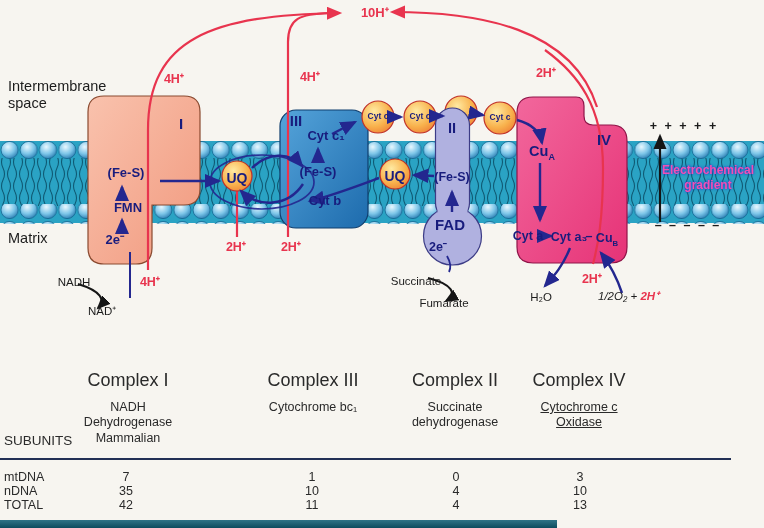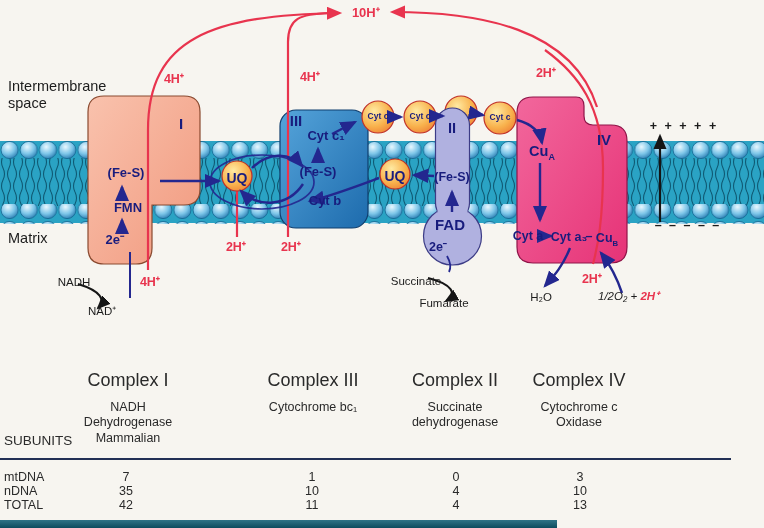--- a/index.html
+++ b/index.html
@@ -139,21 +139,21 @@
       <path d="M78,284 C101,291 106,300 98,308" marker-end="url(#mB)"></path>
       <path d="M428,278 C452,284 458,294 446,301" marker-end="url(#mB)"></path>
       <path d="M660,222 L660,136" stroke-width="2.2" marker-end="url(#mB)"></path>
     </g>
   </svg>
 
   <div class="lblL blk s14" style="left:8px;top:78px;">Intermembrane
 space</div>
   <div class="lblL blk s14" style="left:8px;top:230px;">Matrix</div>
 
-  <div class="lbl red s13" style="left:366px;top:6px;">10H⁺</div>
+  <div class="lbl red s13" style="left:375px;top:6px;">10H⁺</div>
   <div class="lbl red s12" style="left:174px;top:72px;">4H⁺</div>
   <div class="lbl red s12" style="left:310px;top:70px;">4H⁺</div>
   <div class="lbl red s12" style="left:150px;top:275px;">4H⁺</div>
   <div class="lbl red s12" style="left:236px;top:240px;">2H⁺</div>
   <div class="lbl red s12" style="left:291px;top:240px;">2H⁺</div>
   <div class="lbl red s12" style="left:546px;top:66px;">2H⁺</div>
   <div class="lbl red s12" style="left:592px;top:272px;">2H⁺</div>
 
   <div class="lbl navy s15" style="left:181px;top:115px;">I</div>
   <div class="lbl navy s13" style="left:126px;top:166px;">(Fe-S)</div>
@@ -184,35 +184,37 @@
   <div class="lbl navy s14" style="left:542px;top:143px;"><span>Cu</span><sub>A</sub></div>
   <div class="lbl navy s12" style="left:528px;top:229px;">Cyt a</div>
   <div class="lbl navy s12" style="left:569px;top:230px;">Cyt a₃</div>
   <div class="lbl navy s12" style="left:589px;top:229px;">–</div>
   <div class="lbl navy s12" style="left:607px;top:231px;"><span>Cu</span><sub>B</sub></div>
   <div class="lbl blk s11" style="left:541px;top:291px;">H₂O</div>
   <div class="lblL s11" style="left:598px;top:290px;font-style:italic;"><span class="blk">1/2O₂ +</span> <span class="red">2H⁺</span></div>
 
   <div class="lbl blk s12" style="left:684px;top:119px;font-weight:bold;letter-spacing:2px;">+ + + + +</div>
   <div class="lbl blk s12" style="left:688px;top:218px;font-weight:bold;letter-spacing:2px;">– – – – –</div>
+  <div class="lbl electro" style="left:708px;top:163px;">Electrochemical
+gradient</div>
 
   <div class="lblL tbl-head" style="left:4px;top:433px;font-size:13.5px;">SUBUNITS</div>
 
   <div class="lbl tbl-head" style="left:128px;top:370px;">Complex I</div>
   <div class="lbl tbl-head" style="left:313px;top:370px;">Complex III</div>
   <div class="lbl tbl-head" style="left:455px;top:370px;">Complex II</div>
   <div class="lbl tbl-head" style="left:579px;top:370px;">Complex IV</div>
 
   <div class="lbl tbl-desc" style="left:128px;top:400px;">NADH
 Dehydrogenase
 Mammalian</div>
   <div class="lbl tbl-desc" style="left:313px;top:400px;">Cytochrome bc₁</div>
   <div class="lbl tbl-desc" style="left:455px;top:400px;">Succinate
 dehydrogenase</div>
-  <div class="lbl tbl-desc" style="left:579px;top:400px;">Cytochrome c
+  <div class="lbl tbl-desc" style="left:579px;top:400px;text-decoration:underline;">Cytochrome c
 Oxidase</div>
 
   <div class="rule" style="left:0;top:458px;width:731px;"></div>
 
   <div class="lblL tbl-cell" style="left:4px;top:470px;">mtDNA</div>
   <div class="lbl tbl-cell" style="left:126px;top:470px;">7</div>
   <div class="lbl tbl-cell" style="left:312px;top:470px;">1</div>
   <div class="lbl tbl-cell" style="left:456px;top:470px;">0</div>
   <div class="lbl tbl-cell" style="left:580px;top:470px;">3</div>
 

